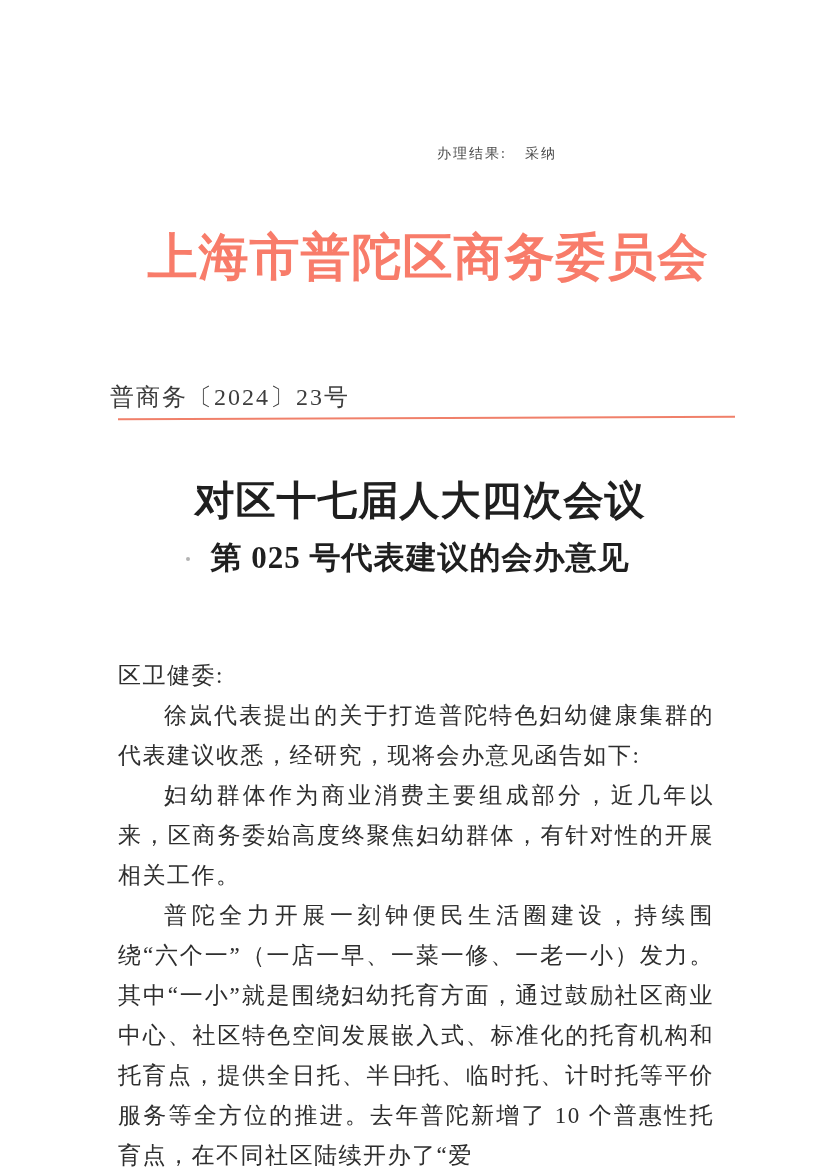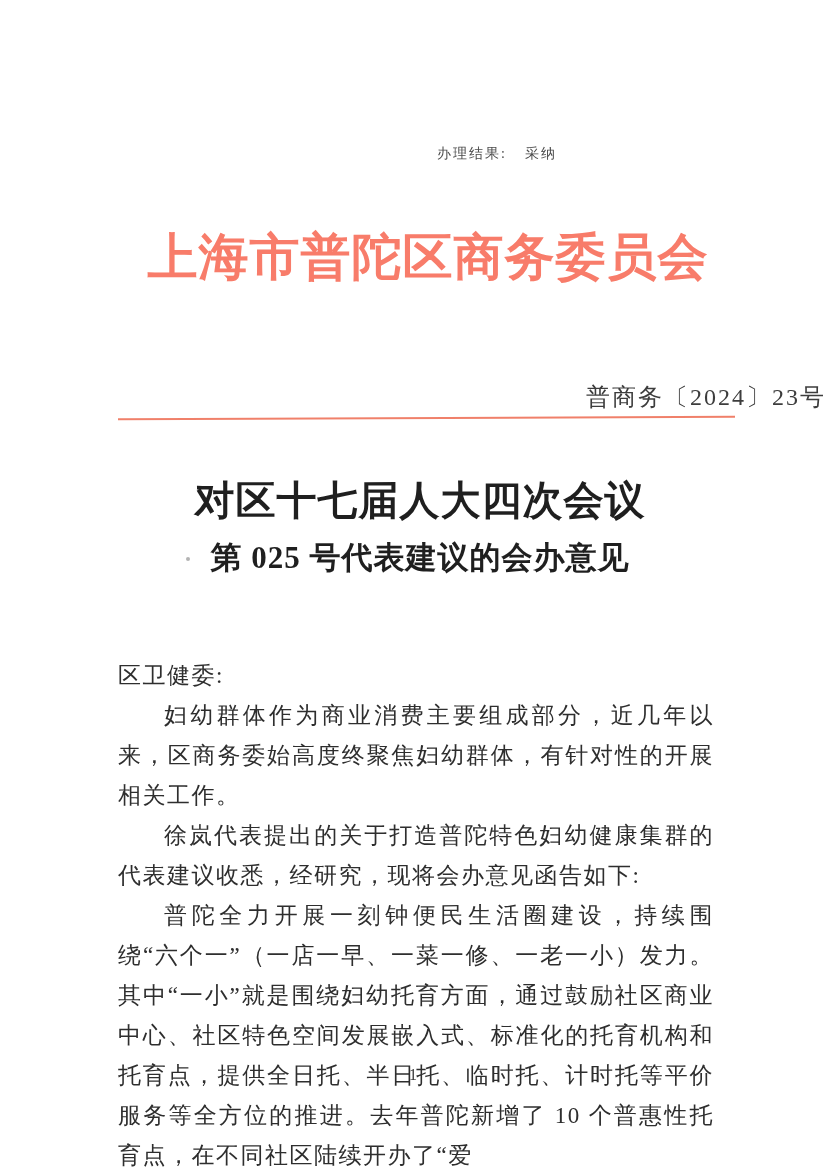--- a/index.html
+++ b/index.html
@@ -38,21 +38,21 @@
     font-weight: bold;
     letter-spacing: 1px;
     white-space: nowrap;
   }
   
   .doc-number {
     position: absolute;
     top: 381px;
     left: 0;
     width: 100%;
-    text-align: right;
+    text-align: left;
     padding-left: 110px;
     font-size: 24px;
     letter-spacing: 2px;
     color: #3d3d3d;
     white-space: nowrap;
   }
   
   .red-rule {
     position: absolute;
     top: 417px;
@@ -128,20 +128,20 @@
 
   <div class="doc-title">
     <div class="line1">对区十七届人大四次会议</div>
     <div class="line2">第 025 号代表建议的会办意见</div>
   </div>
 
   <div class="scan-dot"></div>
 
   <div class="body-text">
     <p>区卫健委:</p>
+    <p class="indent">徐岚代表提出的关于打造普陀特色妇幼健康集群的代表建议收悉，经研究，现将会办意见函告如下:</p>
     <p class="indent">妇幼群体作为商业消费主要组成部分，近几年以来，区商务委始高度终聚焦妇幼群体，有针对性的开展相关工作。</p>
-    <p class="indent">徐岚代表提出的关于打造普陀特色妇幼健康集群的代表建议收悉，经研究，现将会办意见函告如下:</p>
     <p class="indent">普陀全力开展一刻钟便民生活圈建设，持续围绕“六个一”（一店一早、一菜一修、一老一小）发力。其中“一小”就是围绕妇幼托育方面，通过鼓励社区商业中心、社区特色空间发展嵌入式、标准化的托育机构和托育点，提供全日托、半日托、临时托、计时托等平价服务等全方位的推进。去年普陀新增了 10 个普惠性托育点，在不同社区陆续开办了“爱</p>
   </div>
 
   <div class="page-number">1</div>
 
 </div>
 
 </body></html>

